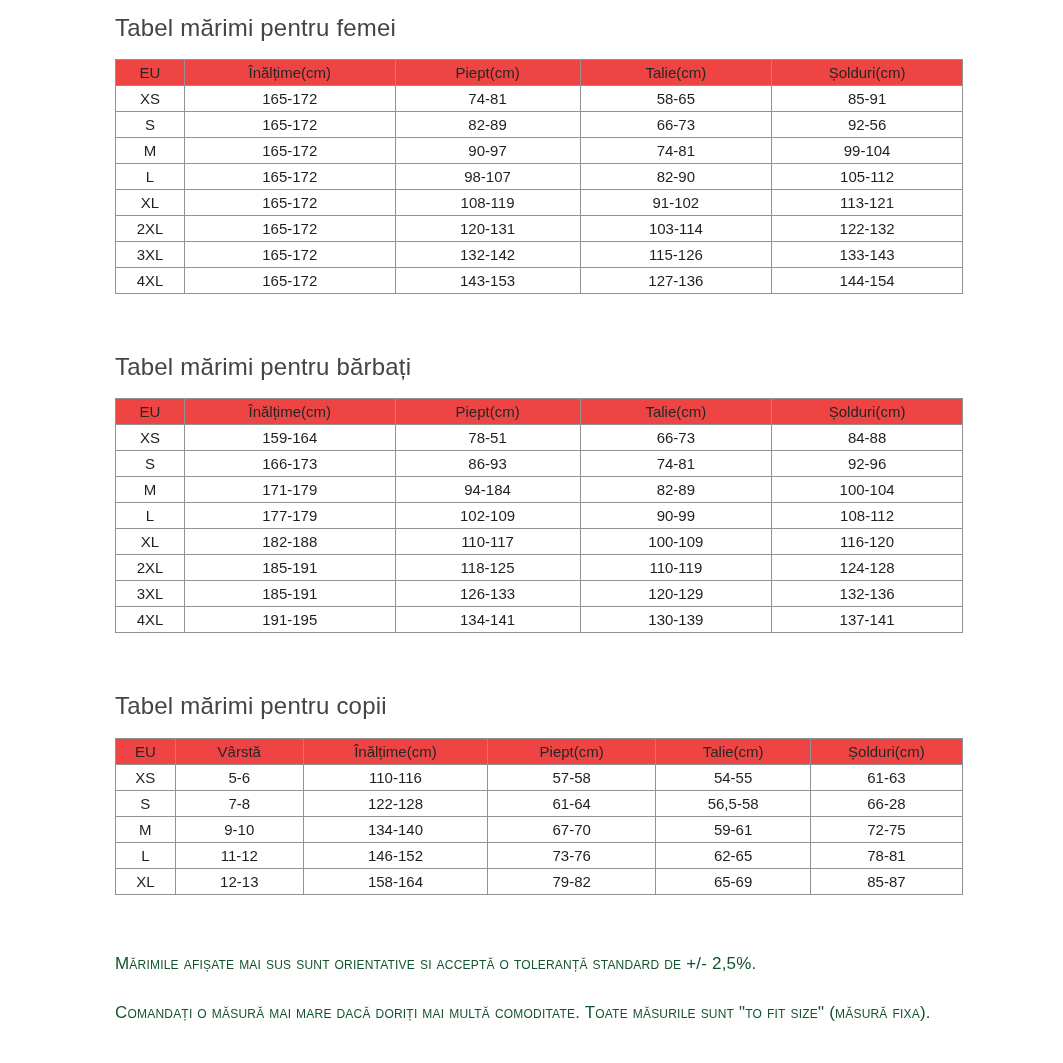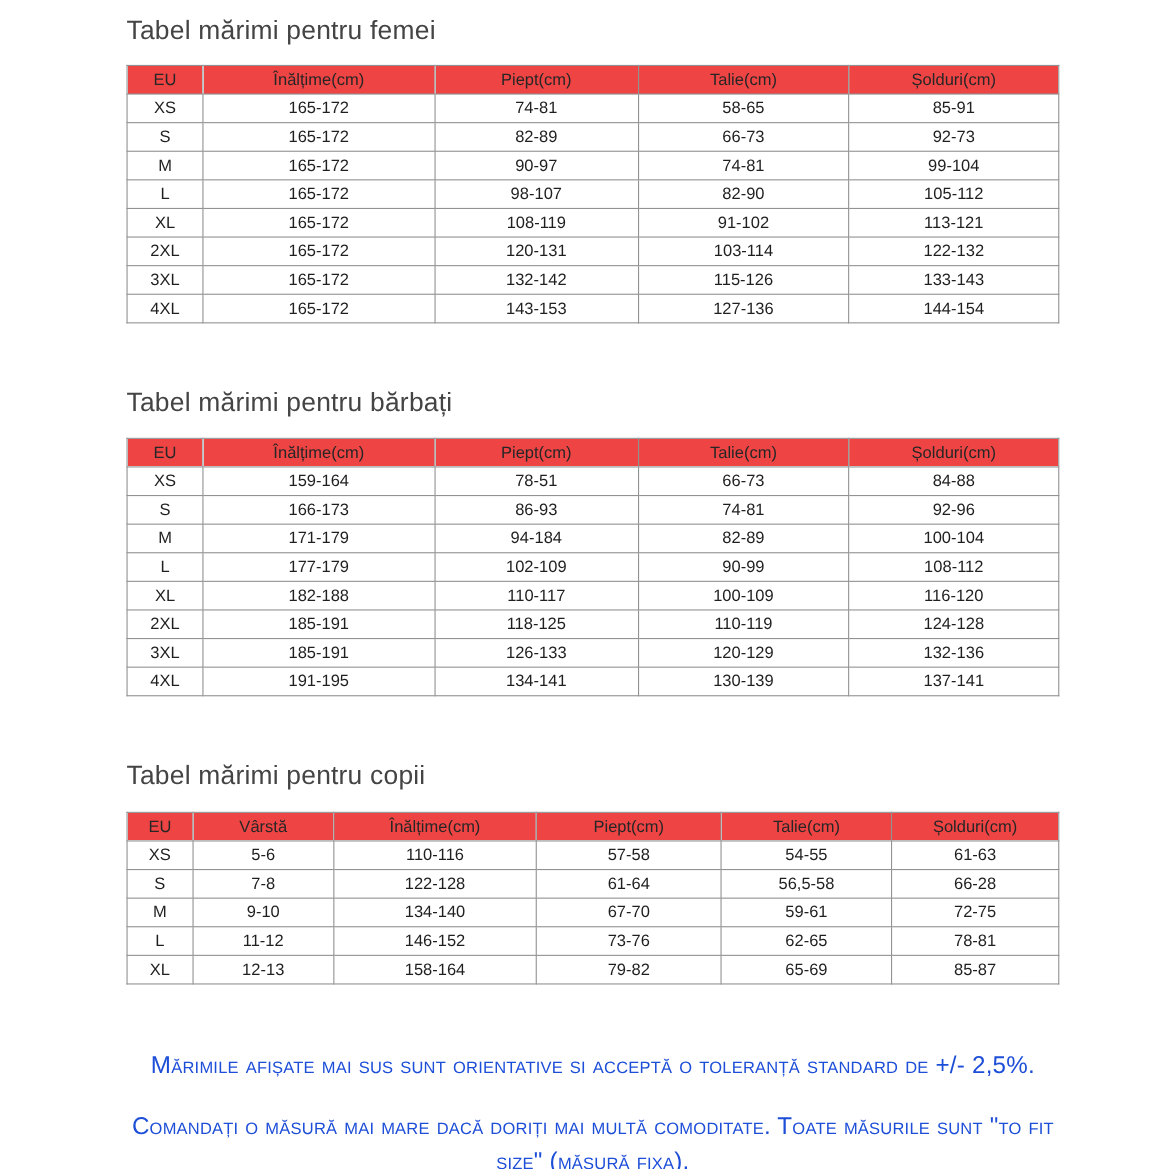--- a/index.html
+++ b/index.html
@@ -57,26 +57,25 @@
   
   .cols6 th:nth-child(1), .cols6 td:nth-child(1) { width: 6.7%; }
   .cols6 th:nth-child(2), .cols6 td:nth-child(2) { width: 15.1%; }
   .cols6 th:nth-child(3), .cols6 td:nth-child(3) { width: 21.9%; }
   .cols6 th:nth-child(4), .cols6 td:nth-child(4) { width: 20.0%; }
   .cols6 th:nth-child(5), .cols6 td:nth-child(5) { width: 18.3%; }
   .cols6 th:nth-child(6), .cols6 td:nth-child(6) { width: 18.0%; }
   .notes { margin-top: 57px; }
   .note {
     font-variant: small-caps;
-    font-size: 22px;
-    color: #1d4ed8;
+    font-size: 17px;
+    color: #14532d;
     margin: 0 0 25px 0;
     line-height: 1.45;
     letter-spacing: 0.2px;
-    text-align: center;
   }
 </style>
 </head>
 <body>
 
 <div class="page">
 
   <section class="size-section">
     <h2 class="section-title">Tabel mărimi pentru femei</h2>
     <table class="size-table cols5">
@@ -95,21 +94,21 @@
             <td>165-172</td>
             <td>74-81</td>
             <td>58-65</td>
             <td>85-91</td>
           </tr>
           <tr>
             <td>S</td>
             <td>165-172</td>
             <td>82-89</td>
             <td>66-73</td>
-            <td>92-73</td>
+            <td>92-56</td>
           </tr>
           <tr>
             <td>M</td>
             <td>165-172</td>
             <td>90-97</td>
             <td>74-81</td>
             <td>99-104</td>
           </tr>
           <tr>
             <td>L</td>

